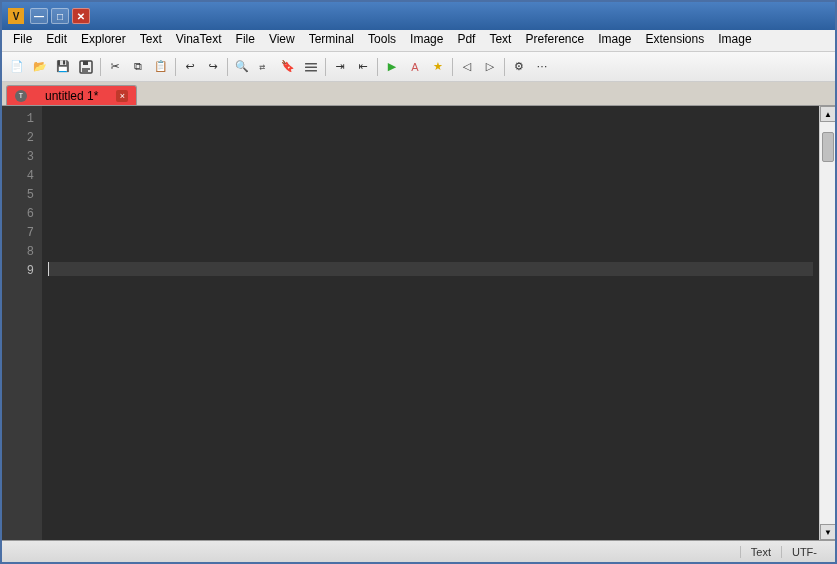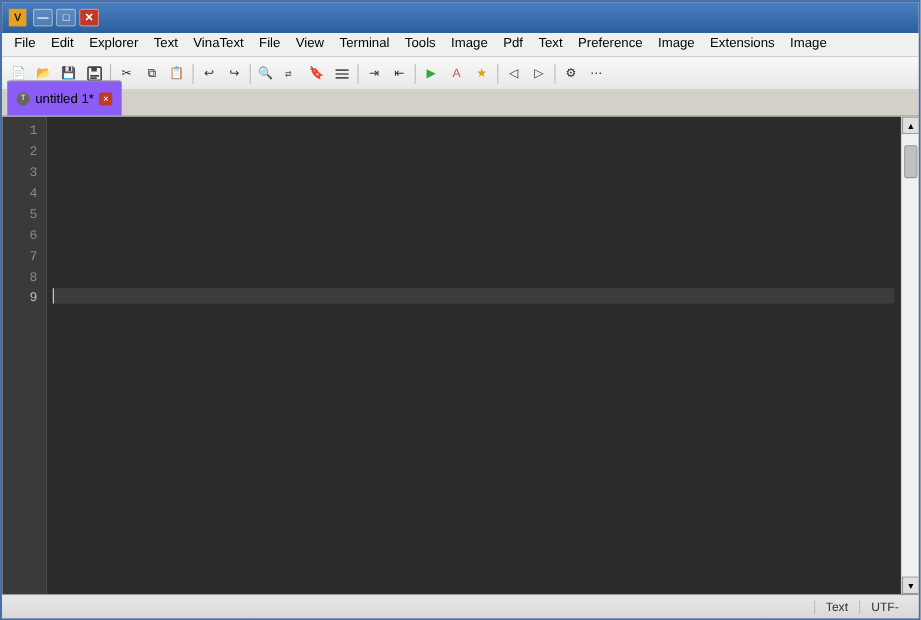--- a/index.html
+++ b/index.html
@@ -121,30 +121,30 @@
     .tab-bar {
       background: #d4d0c8;
       height: 24px;
       display: flex;
       align-items: flex-end;
       padding-left: 4px;
       border-bottom: 1px solid #999;
       flex-shrink: 0;
     }
     .tab {
-      background: #8b5cf6;
+      background: #ef4444;
       border: 1px solid #999;
       border-bottom: none;
       padding: 2px 8px;
       font-size: 12px;
       cursor: pointer;
       display: flex;
       align-items: center;
-      gap: 5px;
-      height: 32px;
+      gap: 18px;
+      height: 20px;
       border-radius: 3px 3px 0 0;
     }
     .tab-icon {
       width: 12px;
       height: 12px;
       border-radius: 50%;
       background: #888;
       display: flex;
       align-items: center;
       justify-content: center;

